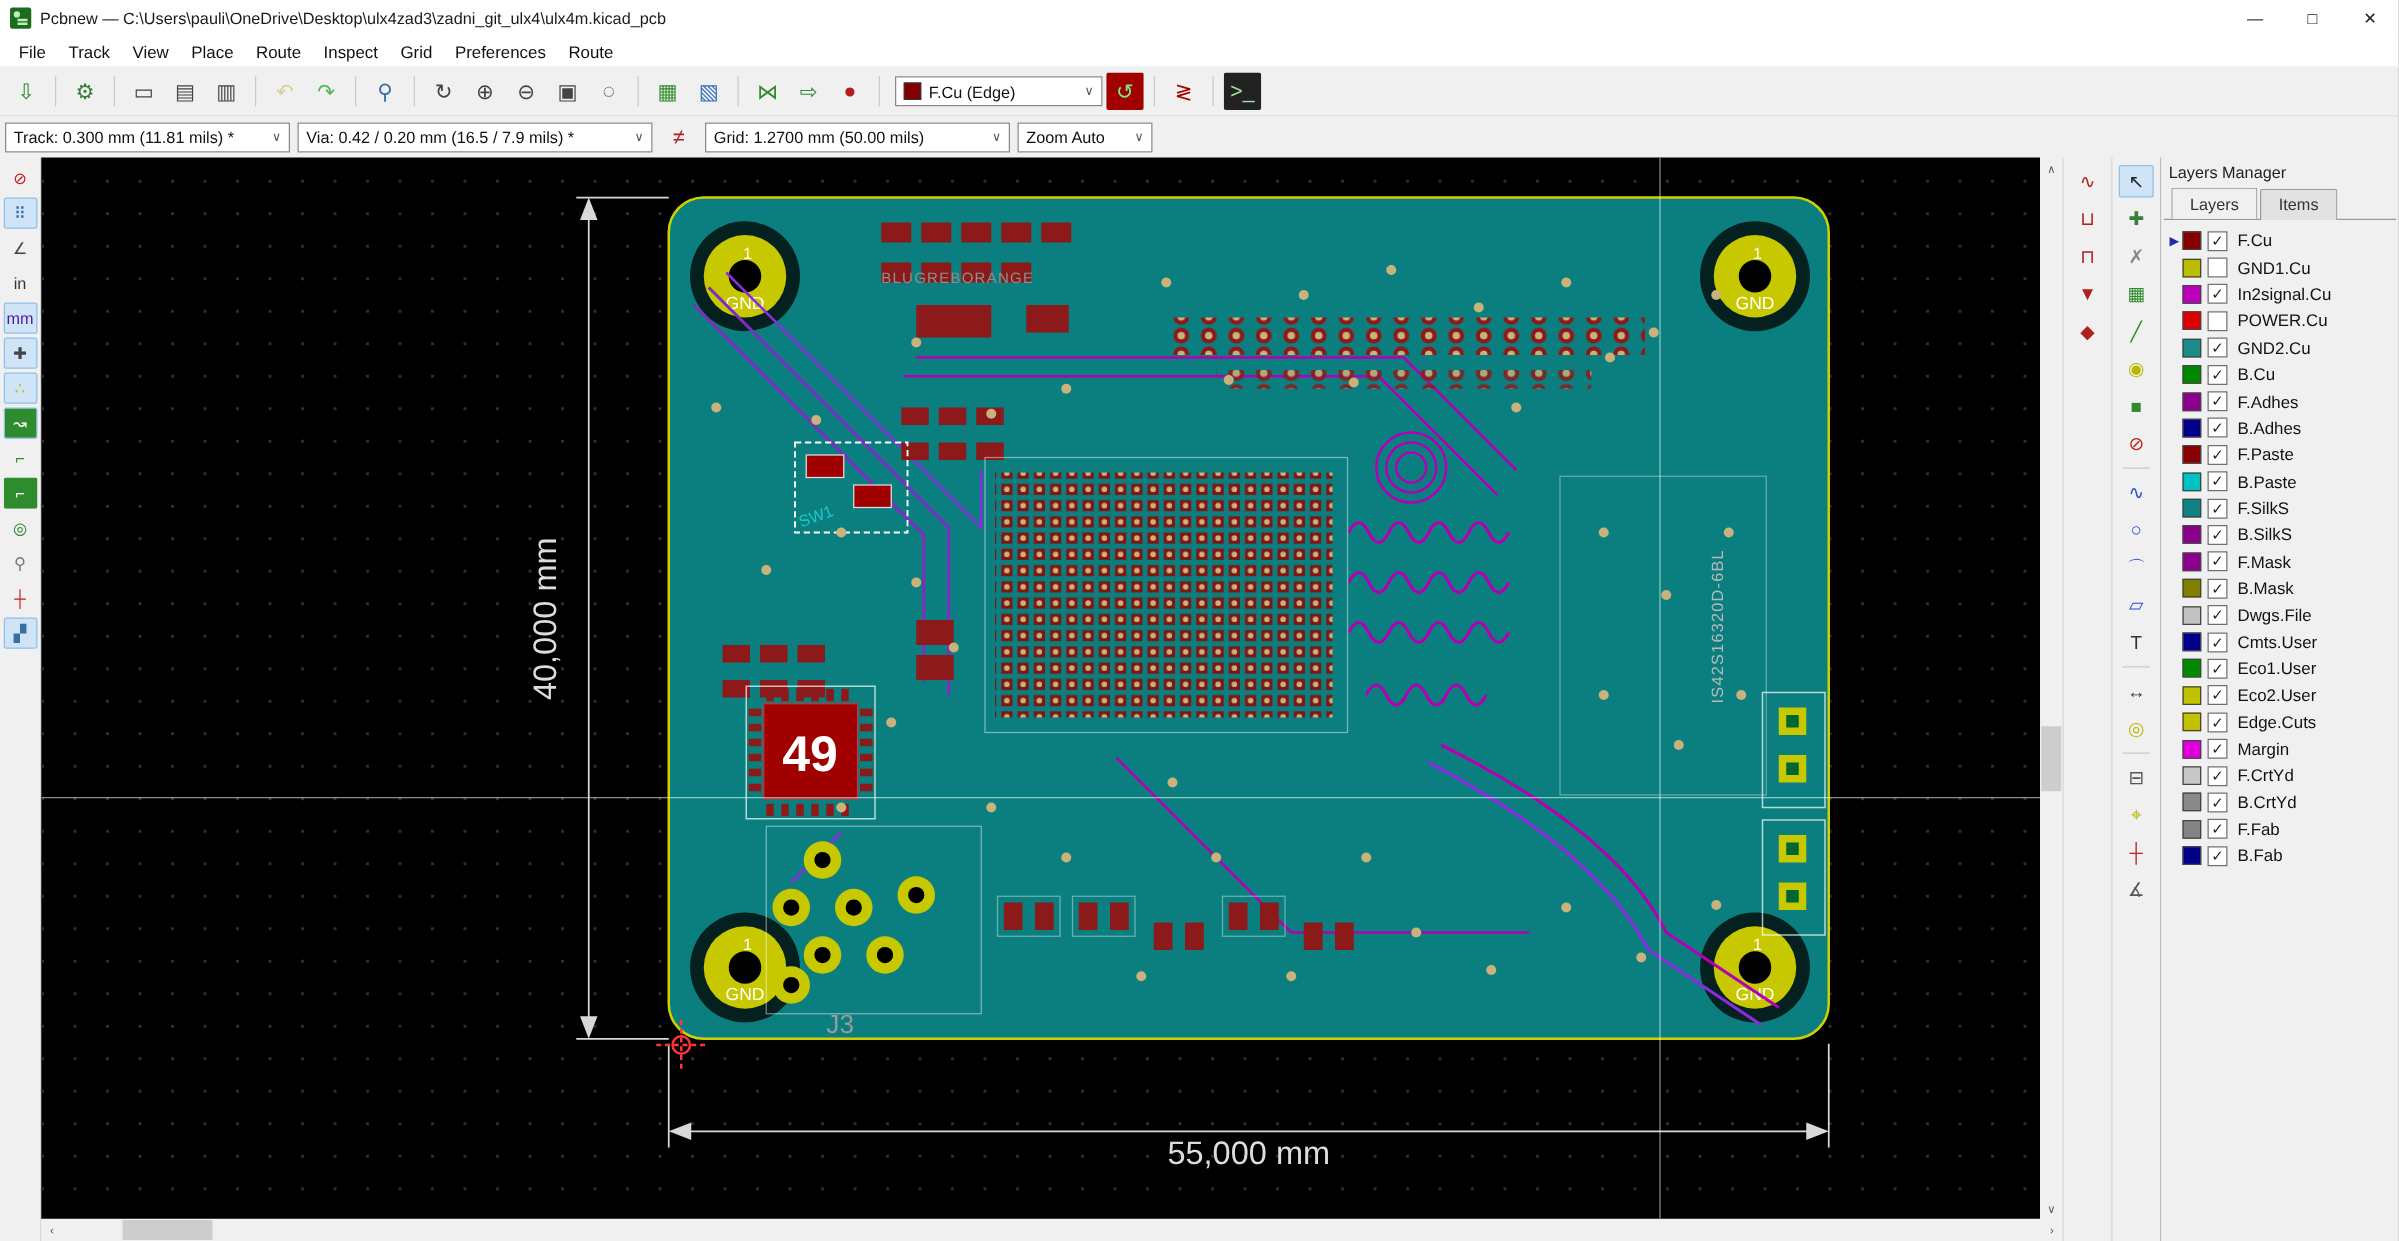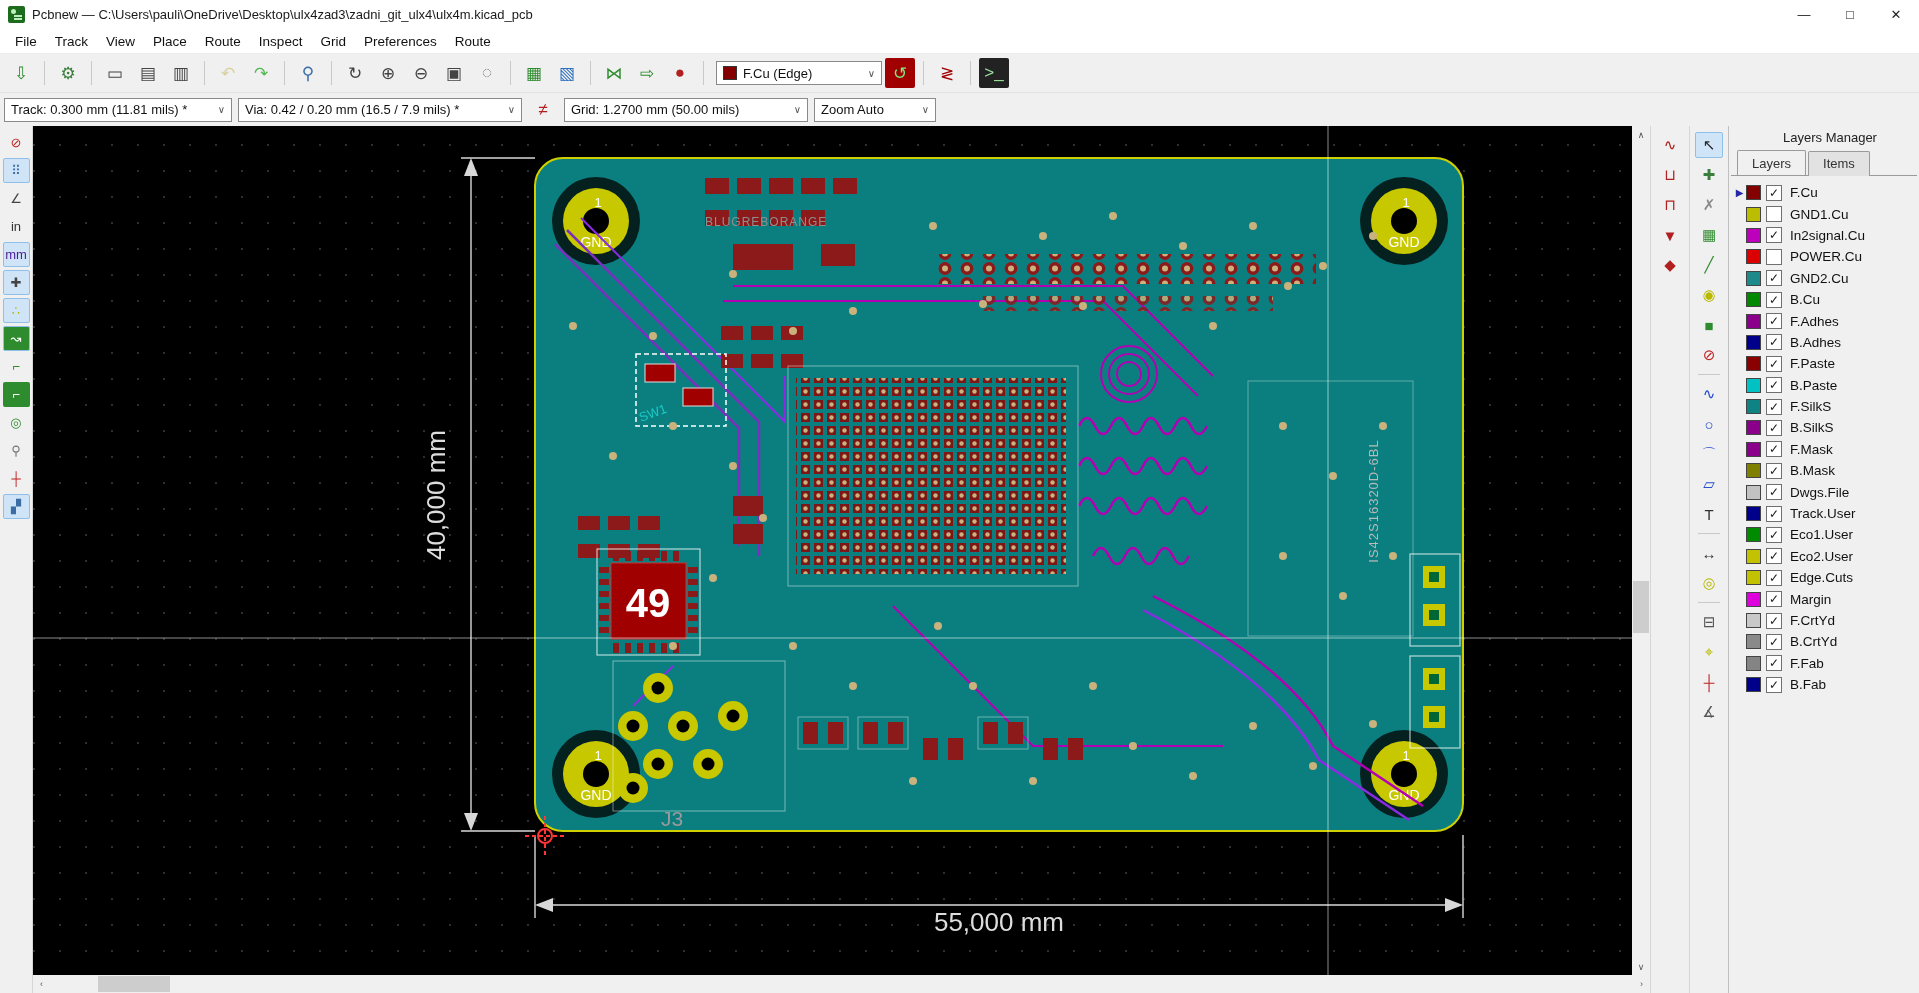--- a/index.html
+++ b/index.html
@@ -26,21 +26,21 @@
   .toolbar1 { height:38px; background:#f0f0f0; display:flex; align-items:center; padding-left:6px; gap:3px; }
   .toolbar2 { height:34px; background:#f0f0f0; display:flex; align-items:center; padding-left:4px; gap:6px; border-top:1px solid #e2e2e2; }
   .tbicon { min-width:30px; height:30px; display:flex; align-items:center; justify-content:center;
             font-size:17px; border:1px solid transparent; border-radius:2px; cursor:default; }
   .tbicon.active { background:#cfe4f7; border-color:#8fc0ea; }
   .tbsep { width:1px; height:24px; background:#c9c9c9; margin:0 5px; }
   .combo { height:24px; background:#fff; border:1px solid #8a8a8a; display:flex; align-items:center;
            padding:0 6px; gap:6px; font-size:13px; color:#111; white-space:nowrap; }
   .combo .chev { margin-left:auto; color:#555; font-size:10px; padding-left:8px; }
   .swatch-sm { width:14px; height:14px; border:1px solid #333; flex:none; }
-  .combo-track { width:228px; } .combo-via { width:284px; } .combo-grid { width:244px; } .combo-zoom { width:122px; }
+  .combo-track { width:228px; } .combo-via { width:284px; } .combo-grid { width:244px; } .combo-zoom { width:108px; }
   .combo-layer { width:166px; margin-left:4px; }
 
   
   .main { display:flex; height:867px; }
   .left-toolbar { width:33px; background:#f0f0f0; border-right:1px solid #d6d6d6; display:flex; flex-direction:column; align-items:center; padding-top:4px; gap:3px; }
   .left-toolbar .tbicon { min-width:27px; width:27px; height:25px; font-size:13px; }
 
   .canvas-wrap { width:1617px; display:flex; flex-direction:column; }
   .canvas-row { display:flex; height:849px; }
   .canvas { width:1599px; height:849px; position:relative; background-color:#000;
@@ -56,21 +56,21 @@
   .hscroll .arrow { width:17px; height:18px; display:flex; align-items:center; justify-content:center; font-size:9px; color:#555; }
   .hscroll .track { flex:1; height:18px; position:relative; }
   .hscroll .thumb { position:absolute; top:1px; height:16px; left:48px; width:72px; background:#cdcdcd; }
 
   .right-col { width:39px; background:#f0f0f0; border-left:1px solid #d6d6d6; display:flex; flex-direction:column; align-items:center; padding-top:6px; gap:4px; }
   .right-col .tbicon { min-width:28px; width:28px; height:26px; font-size:15px; }
   .right-col .tbsep { width:22px; height:1px; margin:2px 0; }
 
   
   .panel { width:191px; background:#f0f0f0; border-left:1px solid #c0c0c0; display:flex; flex-direction:column; }
-  .panel-title { font-size:13px; color:#222; padding:4px 6px 2px 6px;margin-left:48px; }
+  .panel-title { font-size:13px; color:#222; padding:4px 6px 2px 6px; }
   .tabs { display:flex; padding:3px 0 0 8px; gap:2px; }
   .tab { padding:4px 14px; font-size:13px; border:1px solid #9a9a9a; border-bottom:none; background:#e2e2e2; color:#333;
          border-radius:2px 2px 0 0; position:relative; top:1px; }
   .tab.active { background:#f0f0f0; padding-top:5px; top:0; }
   .tab-divider { height:1px; background:#9a9a9a; margin:0 2px 4px 2px; }
   .layer-list { padding:2px 0 0 2px; overflow:hidden; }
   .layer-row { display:flex; align-items:center; height:21.4px; padding-left:2px; }
   .cur-arrow { width:13px; font-size:10px; color:#2626a8; flex:none; text-align:center; }
   .lswatch { width:15px; height:15px; border:1px solid #444; flex:none; }
   .lcheck { width:16px; height:16px; border:1px solid #707070; background:#fff; margin-left:5px; flex:none;
@@ -705,21 +705,21 @@
         <span class="cur-arrow" style="visibility: hidden;">▶</span>
         <span class="lswatch" style="background: rgb(194, 194, 194);"></span>
         <span class="lcheck checked">✓</span>
         <span class="lname">Dwgs.File</span>
       </div>
 
       <div class="layer-row">
         <span class="cur-arrow" style="visibility: hidden;">▶</span>
         <span class="lswatch" style="background: rgb(0, 0, 138);"></span>
         <span class="lcheck checked">✓</span>
-        <span class="lname">Track.User</span>
+        <span class="lname">Cmts.User</span>
       </div>
 
       <div class="layer-row">
         <span class="cur-arrow" style="visibility: hidden;">▶</span>
         <span class="lswatch" style="background: rgb(0, 138, 0);"></span>
         <span class="lcheck checked">✓</span>
         <span class="lname">Eco1.User</span>
       </div>
 
       <div class="layer-row">

